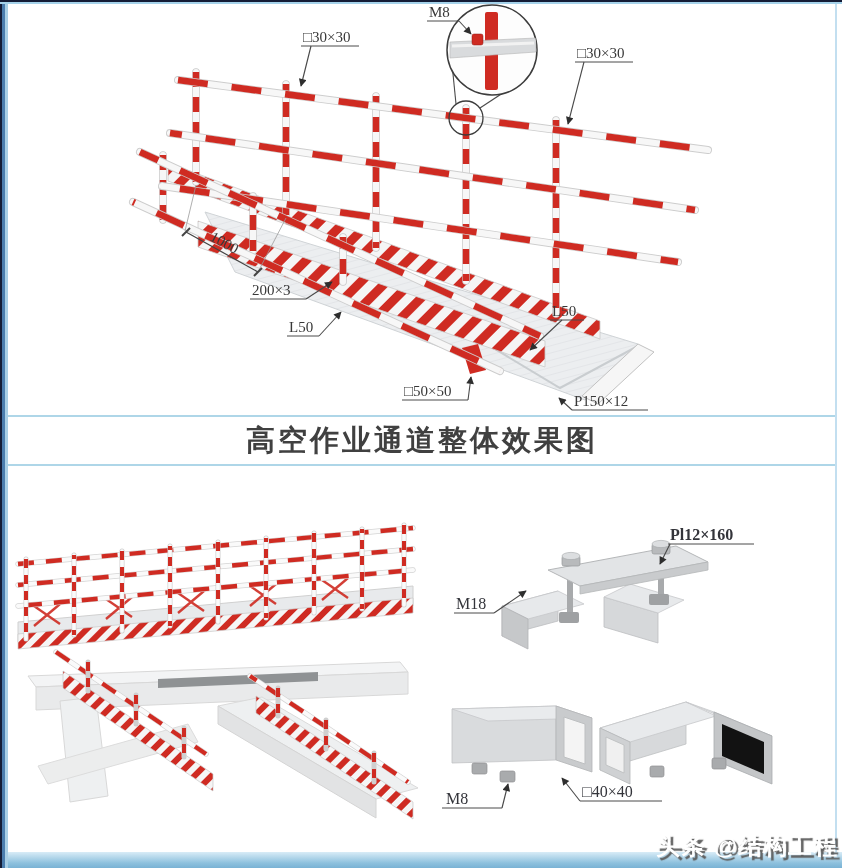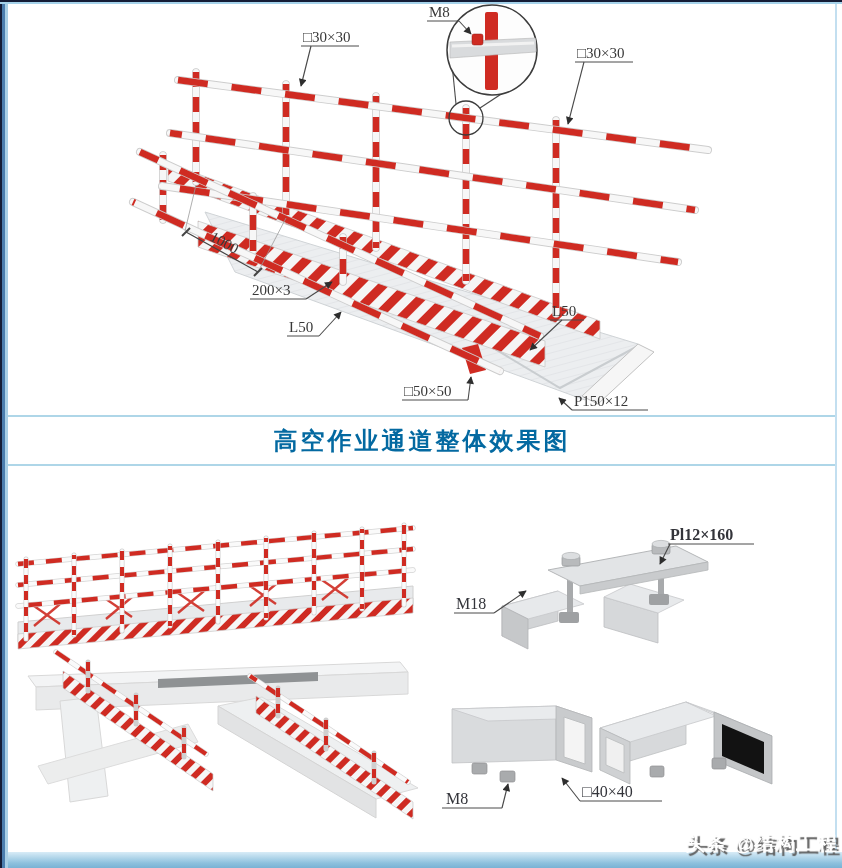--- a/index.html
+++ b/index.html
@@ -10,25 +10,25 @@
     background:linear-gradient(to right,#141c36 0 2px,#4b7dae 2px 5px,#a9cfe6 5px 8px);}
   .border-top{position:absolute;left:0;top:0;width:842px;height:4px;
     background:linear-gradient(to bottom,#141c36 0 2px,#a5d2ea 2px 4px);}
   .border-right{position:absolute;right:5px;top:4px;width:2px;height:848px;background:#c3dff0;}
   .footer-band{position:absolute;left:0;top:852px;width:842px;height:16px;
     background:linear-gradient(180deg,#d8ecf7,#8cc0dd 70%,#79b2d4);}
   .row-top{position:absolute;left:8px;top:4px;width:828px;height:411px;background:#fff;}
   .caption-row{position:absolute;left:8px;top:415px;width:828px;height:47px;background:#fff;
     border-top:2px solid #aed6e8;border-bottom:2px solid #aed6e8;
     display:flex;align-items:center;justify-content:center;}
-  .caption-text{font-family:"Liberation Serif",serif;font-weight:700;font-size:24px;
-    color:#0369a1;letter-spacing:3px;}
+  .caption-text{font-family:"Liberation Serif",serif;font-weight:700;font-size:29px;
+    color:#404040;letter-spacing:3px;}
   .row-bottom{position:absolute;left:8px;top:466px;width:828px;height:386px;background:#fff;}
   .watermark{position:absolute;right:4px;top:830px;z-index:5;
-    font-family:"Liberation Sans",sans-serif;font-weight:700;font-size:20px;color:#ffffff;
+    font-family:"Liberation Sans",sans-serif;font-weight:700;font-size:24px;color:#ffffff;
     text-shadow:3px 3px 1px rgba(90,90,90,0.95);letter-spacing:1px;white-space:nowrap;}
   svg{display:block;}
   
   .rail-edge{stroke:#cdcdcd;stroke-width:8;stroke-linecap:round;}
   .rail-base{stroke:#f7f7f7;stroke-width:6.2;stroke-linecap:round;}
   .rail-red{stroke:#cf2b22;stroke-width:6.6;stroke-dasharray:30 24;}
   .post-edge{stroke:#c9c9c9;stroke-width:7.5;stroke-linecap:round;}
   .post-base{stroke:#f7f7f7;stroke-width:6;stroke-linecap:round;}
   .post-red{stroke:#cf2b22;stroke-width:6.4;stroke-dasharray:15 10;}
   .srail-edge{stroke:#d4d4d4;stroke-width:5.4;stroke-linecap:round;}

